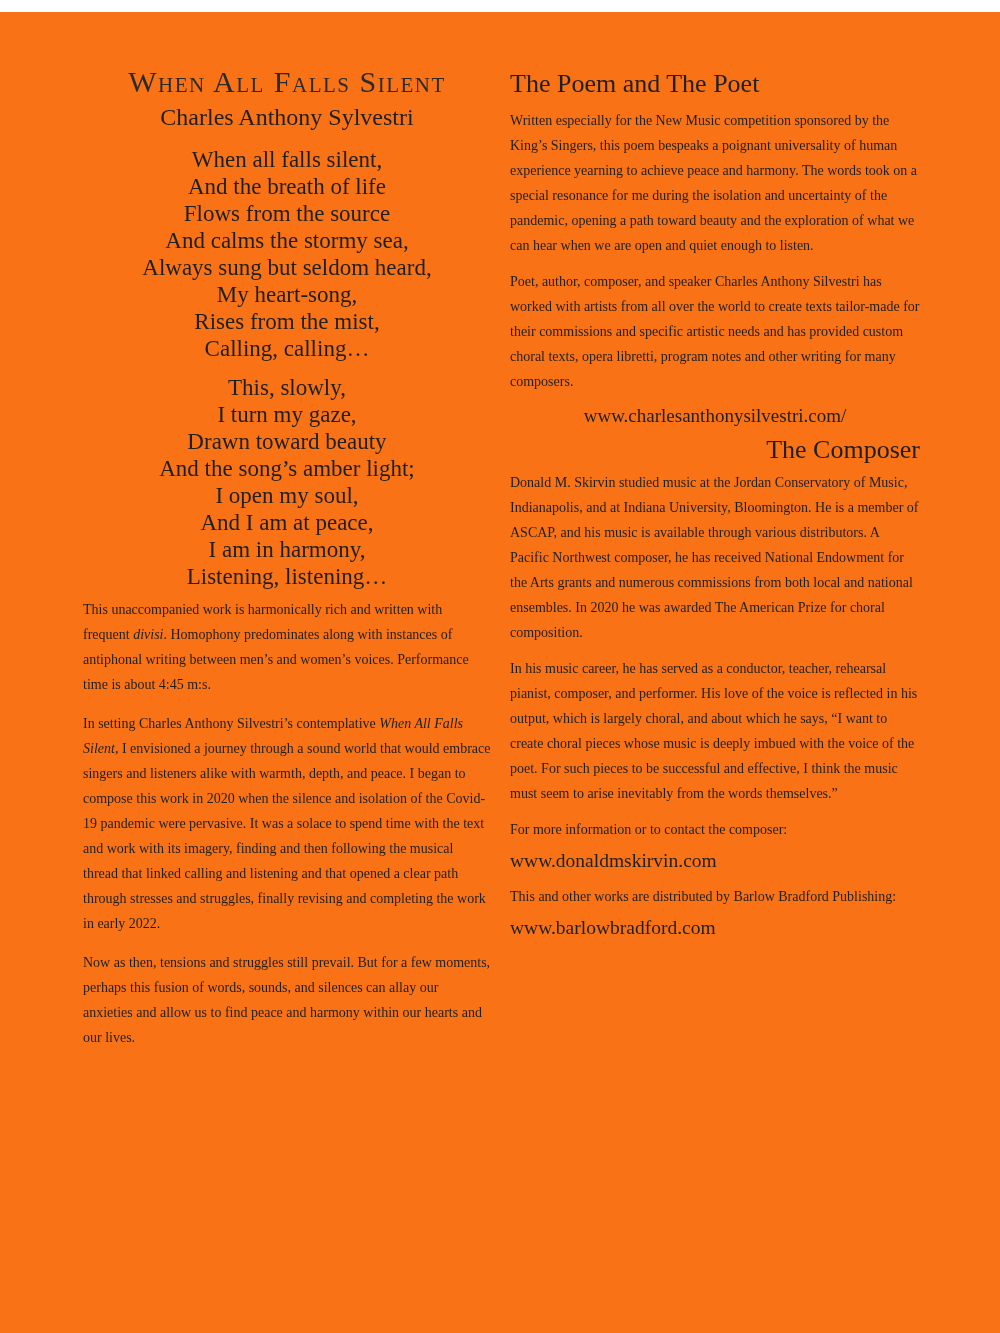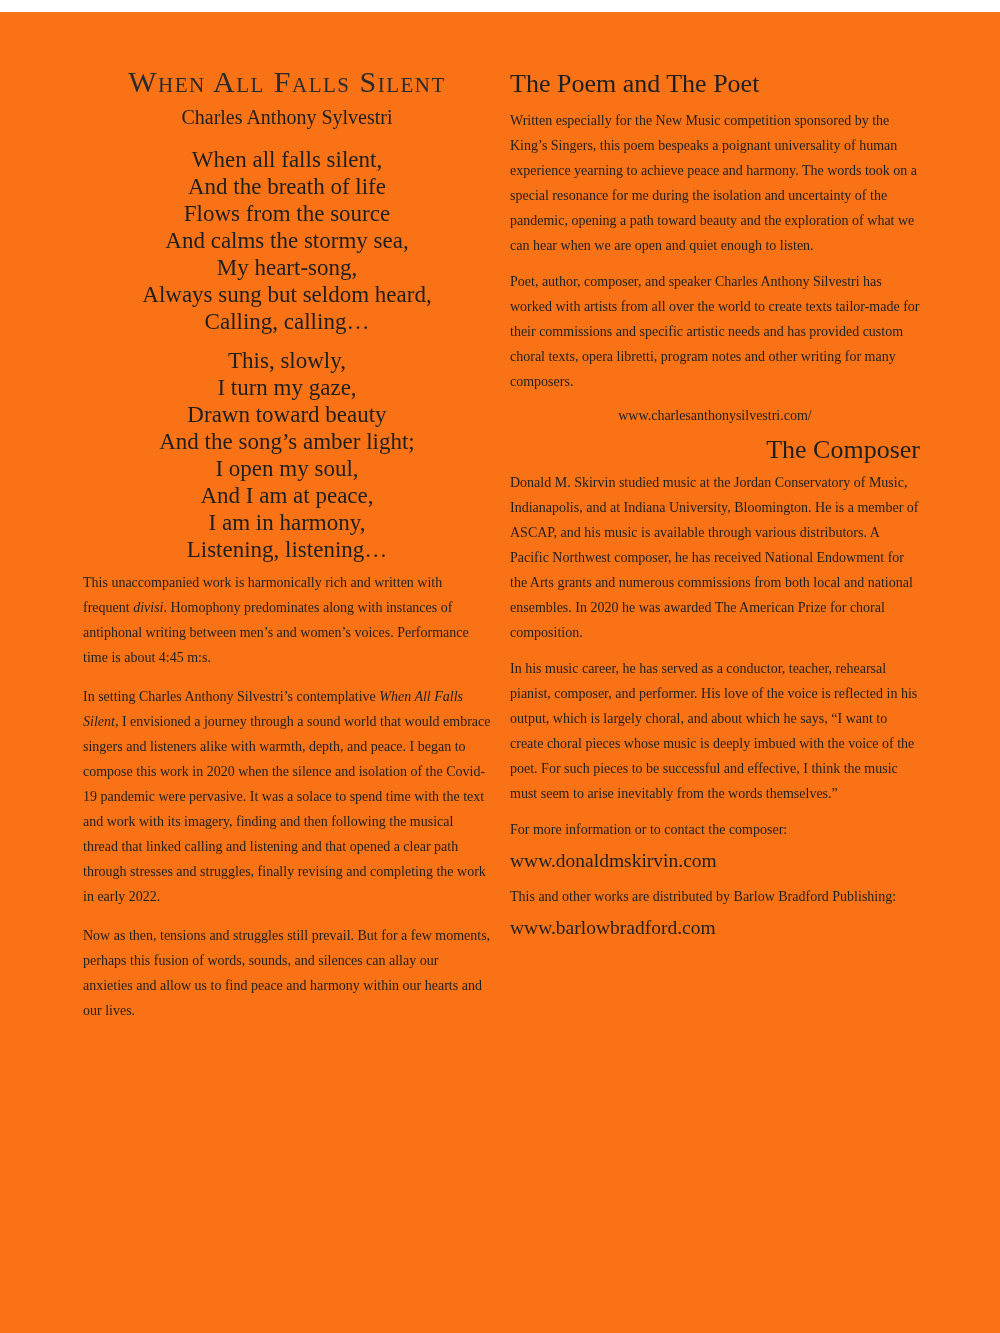--- a/index.html
+++ b/index.html
@@ -33,21 +33,21 @@
     font-size: 30px;
     line-height: 36px;
     font-variant: small-caps;
     letter-spacing: 1.5px;
     text-align: center;
     color: #2b2b2b;
     font-weight: normal;
     margin: 0;
   }
   .work-author {
-    font-size: 20px;
+    font-size: 24px;
     line-height: 24px;
     text-align: center;
     margin-top: 5px;
   }
   .stanza {
     text-align: center;
     font-size: 23px;
     line-height: 27px;
   }
   .stanza-1 { margin-top: 17px; }
@@ -66,21 +66,21 @@
     font-size: 14px;
     line-height: 25px;
     margin: 0;
     text-align: left;
   }
   .mt-s  { margin-top: 7px; }
   .mt-m  { margin-top: 11px; }
   .mt-l  { margin-top: 14px; }
   .italic { font-style: italic; }
   .poet-link {
-    font-size: 14px;
+    font-size: 19px;
     line-height: 25px;
     text-align: center;
     margin-top: 9px;
   }
   .url-line {
     font-size: 19.5px;
     line-height: 25px;
     margin-top: 6px;
   }
   .bottom-bar {
@@ -100,22 +100,23 @@
   <div class="col col-left">
 
     <h1 class="work-title">When All Falls Silent</h1>
     <div class="work-author">Charles Anthony Sylvestri</div>
 
     <div class="stanza stanza-1">
       <div>When all falls silent,</div>
       <div>And the breath of life</div>
       <div>Flows from the source</div>
       <div>And calms the stormy sea,</div>
+      <div>Always sung but seldom heard,</div>
       <div>My heart-song,</div>
-      <div>Always sung but seldom heard,</div>
+      <div>Rises from the mist,</div>
       <div>Calling, calling…</div>
     </div>
 
     <div class="stanza stanza-2">
       <div>This, slowly,</div>
       <div>I turn my gaze,</div>
       <div>Drawn toward beauty</div>
       <div>And the song’s amber light;</div>
       <div>I open my soul,</div>
       <div>And I am at peace,</div>

